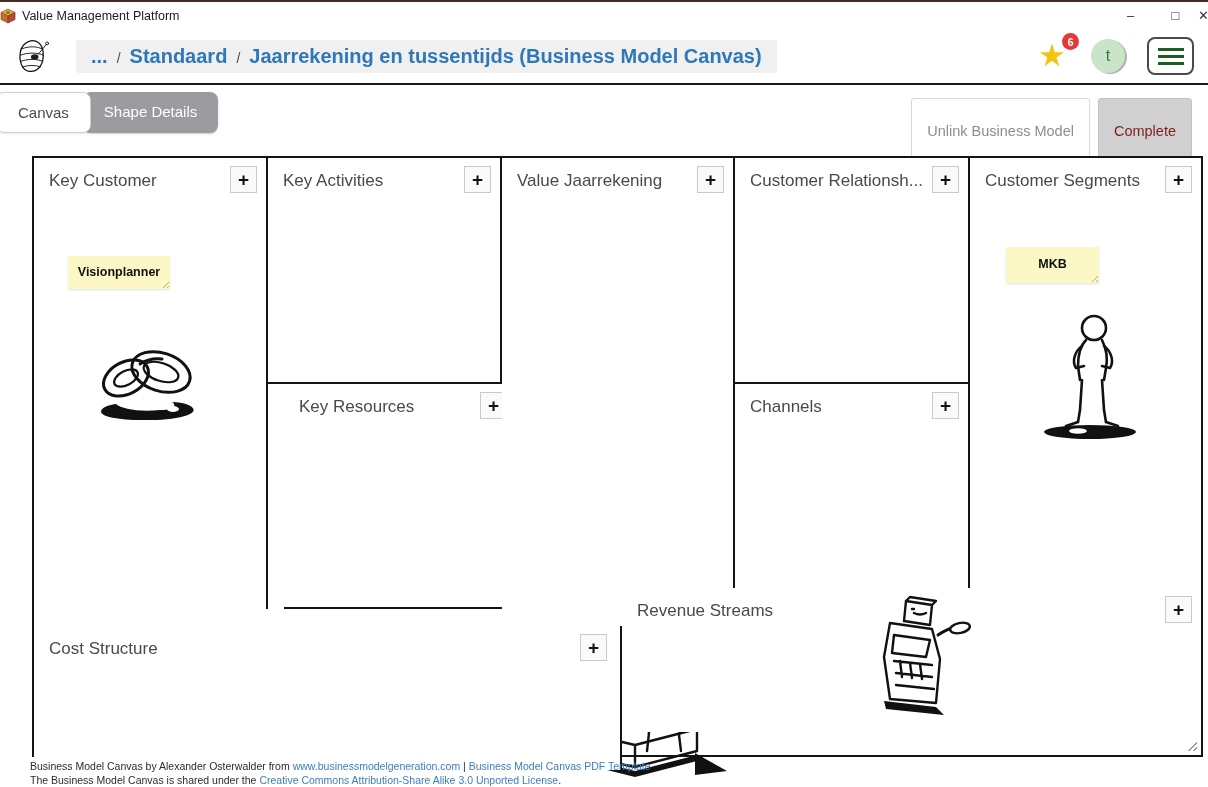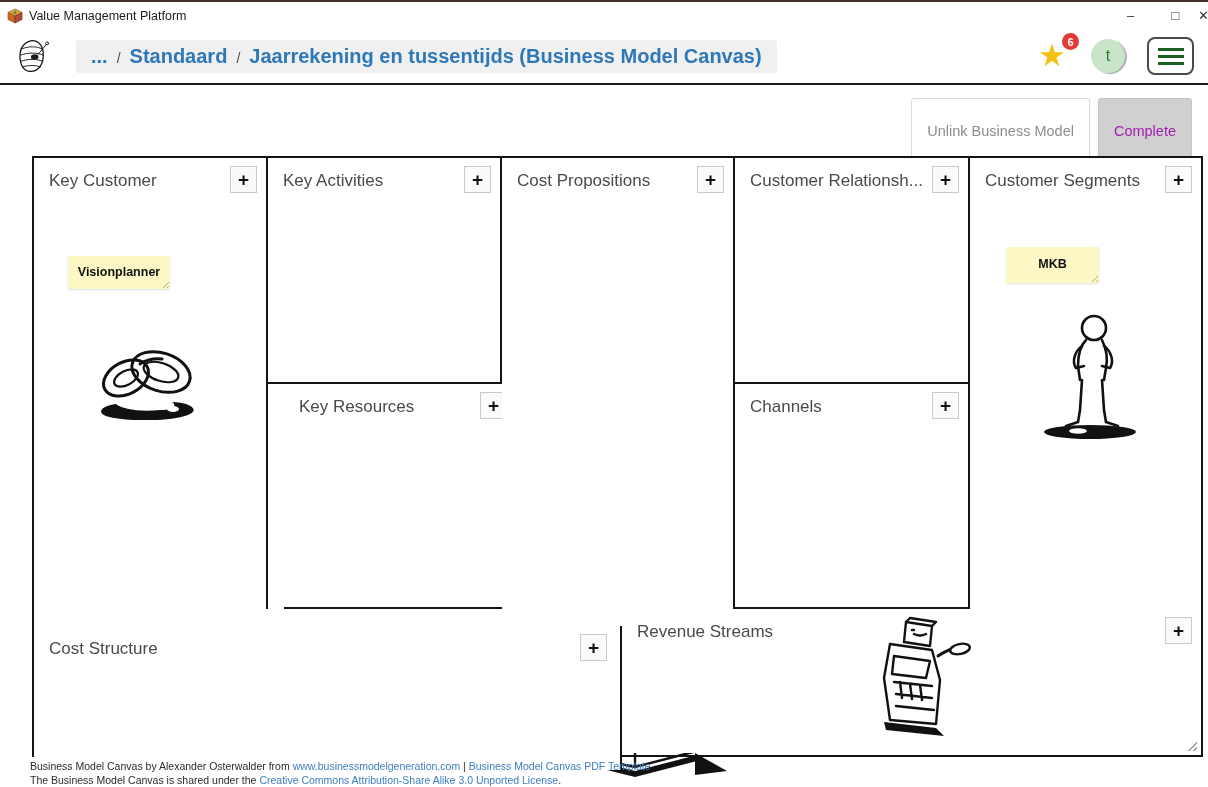--- a/index.html
+++ b/index.html
@@ -1,19 +1,19 @@
 <!DOCTYPE html>
 <html><head>
 <meta charset="utf-8">
 <style>
   html,body{margin:0;padding:0;background:#fff;font-family:"Liberation Sans",sans-serif;}
   .window{position:relative;width:1208px;height:787px;overflow:hidden;background:#fff;border-top:2px solid #3f2f28;box-sizing:border-box;}
 
   
-  .titlebar{height:27px;display:flex;align-items:center;padding-left:7px;}
+  .titlebar{height:27px;display:flex;align-items:center;}
   .titlebar .app-icon{width:16px;height:16px;margin-right:6px;flex:0 0 auto;}
   .titlebar .app-title{font-size:12.5px;color:#1c1c1c;}
   .win-controls{margin-left:auto;display:flex;align-items:center;height:100%;}
   .win-btn{width:45px;text-align:center;font-size:13px;color:#333;line-height:27px;cursor:default;}
   .win-btn.close{width:10px;overflow:hidden;text-align:left;}
 
   
   .header{height:54px;display:flex;align-items:center;padding:0 14px 0 14px;border-bottom:2px solid #1b1b1b;}
   .logo{width:36px;height:44px;flex:0 0 auto;}
   .breadcrumb{margin-left:26px;background:#f0f0f0;border-radius:3px;padding:5px 15px;display:flex;align-items:baseline;gap:9px;font-weight:bold;font-size:20px;color:#2e78b8;white-space:nowrap;}
@@ -29,21 +29,21 @@
 
   
   .toolbar{position:relative;height:71px;}
   .tabs{position:absolute;left:10px;top:7px;display:flex;}
   .tab{font-size:15px;padding:11px 21px;border-radius:8px;cursor:pointer;}
   .tab.active{background:#fff;border:1px solid #cfcfcf;color:#4a4a4a;position:relative;z-index:2;margin-left:-14px;box-shadow:0 1px 2px rgba(0,0,0,.08);}
   .tab.inactive{background:#9b9ba0;color:#fff;margin-left:-8px;z-index:1;box-shadow:0 1px 2px rgba(0,0,0,.2);}
   .toolbar-actions{position:absolute;right:16px;top:13px;display:flex;gap:8px;}
   .btn{font-size:14.5px;border-radius:3px;padding:24px 15px;cursor:pointer;}
   .btn.outline{background:#fff;border:1px solid #dadada;color:#8d8d8d;box-shadow:0 1px 1px rgba(0,0,0,.06);}
-  .btn.gray{background:#d0d0d0;border:1px solid #c4c4c4;color:#a21caf;}
+  .btn.gray{background:#d0d0d0;border:1px solid #c4c4c4;color:#7f1d1d;}
 
   
   .canvas{position:absolute;left:32px;top:154px;width:1171px;height:601px;border:2px solid #141414;box-sizing:border-box;background:#fff;}
   .cell{position:absolute;box-sizing:border-box;background:#fff;}
   .bR{border-right:2px solid #141414;}
   .bB{border-bottom:2px solid #141414;}
   .cell-title{position:absolute;top:13px;left:15px;font-size:17px;color:#4a4a4a;white-space:nowrap;overflow:hidden;text-overflow:ellipsis;}
   .add-btn{position:absolute;top:8px;right:9px;width:27px;height:27px;background:#fafafa;border:1px solid #c9c9c9;font-size:19px;font-weight:bold;color:#111;display:flex;align-items:center;justify-content:center;cursor:pointer;box-sizing:border-box;line-height:1;}
   .note{position:absolute;background:#fbf8c5;box-shadow:0 1px 2px rgba(0,0,0,.12);display:flex;align-items:center;justify-content:center;text-align:center;font-weight:bold;font-size:12.5px;color:#111;padding:3px 6px;box-sizing:border-box;line-height:1.25;cursor:move;}
   .note .grip{position:absolute;right:1px;bottom:1px;width:9px;height:9px;background:repeating-linear-gradient(135deg,transparent 0 2px,#b2ad7e 2px 3px);clip-path:polygon(100% 0,100% 100%,0 100%);cursor:nwse-resize;}
@@ -99,20 +99,24 @@
       <div class="avatar">t</div>
       <div class="menu-btn">
         <span></span>
           <span></span>
           <span></span>
       </div>
     </div>
   </div>
 
   <div class="toolbar">
+    <div class="tabs">
+      <div class="tab active">Canvas</div>
+      <div class="tab inactive">Shape Details</div>
+    </div>
     <div class="toolbar-actions">
       <button class="btn outline">Unlink Business Model</button>
       <button class="btn gray">Complete</button>
     </div>
   </div>
 
   <div class="canvas">
 
     <div class="cell bR" style="left:0;top:0;width:234px;height:451px;">
       <div class="cell-title">Key Customer</div>
@@ -175,21 +179,21 @@
             <path d="M30 78 L96 62 L152 72 L152 98 L90 114 L32 102 Z"></path>
             <path d="M30 78 L90 92 L152 76 M90 92 L90 114"></path>
             <path d="M34 62 L78 54 L98 60 L60 70 Z"></path>
             <path d="M60 70 L60 80"></path>
           </g>
         </svg>
       </div>
     </div>
 
     <div class="cell bR" style="left:468px;top:0;width:233px;height:451px;">
-      <div class="cell-title">Cost Propositions</div>
+      <div class="cell-title">Value Jaarrekening</div>
       <div class="add-btn">+</div>
       <div class="note" style="left:519px;top:87px;width:127px;height:80px;">
         <span>Geaccordeerde en gepubliceerde cijfers</span>
         <span class="grip"></span>
       </div>
       <div class="shape" style="left:511px;top:174px;width:140px;height:105px;">
         <svg viewBox="0 0 140 105">
           <path d="M66 74 L122 58 L134 72 L82 90 Z" fill="#111"></path>
           <path d="M76 78 L84 74 M90 76 L100 70 M104 72 L114 66 M80 84 L92 78 M98 80 L110 73" stroke="#fff" stroke-width="2"></path>
           <g class="sk" stroke-width="2.4">
@@ -245,21 +249,21 @@
         </svg>
       </div>
     </div>
 
     <div class="cell bR" style="left:0;top:468px;width:588px;height:144px;">
       <div class="cell-title">Cost Structure</div>
       <div class="add-btn" style="right:13px;">+</div>
 
     </div>
 
-    <div class="cell" style="left:588px;top:451px;width:579px;height:144px;padding-left:21px;">
+    <div class="cell" style="left:588px;top:430px;width:579px;height:144px;padding-left:21px;">
       <div class="cell-title">Revenue Streams</div>
       <div class="add-btn">+</div>
       <div class="shape" style="left:226px;top:5px;width:130px;height:128px;position:absolute;">
         <svg viewBox="0 0 130 128">
           <path d="M36 108 L88 114 L96 122 L38 116 Z" fill="#111"></path>
           <g class="sk" stroke-width="2.4">
             <path d="M58 8 L84 12 L82 32 L56 28 Z" fill="#fff"></path>
             <path d="M58 8 L62 4 L88 8 L84 12"></path>
             <path d="M66 20 C70 22 74 22 78 20 M64 16 L66 16"></path>
             <path d="M42 30 L84 36 L92 66 L88 110 L42 106 L36 64 Z" fill="#fff"></path>

